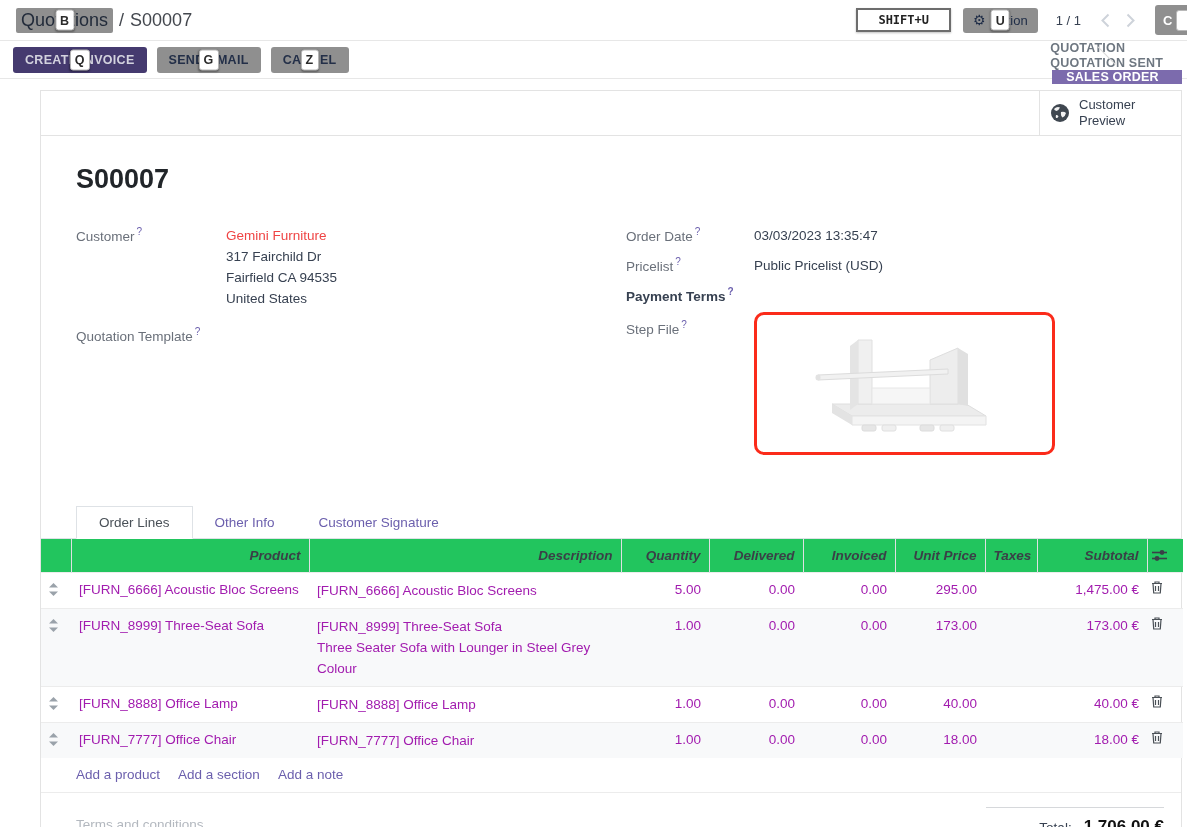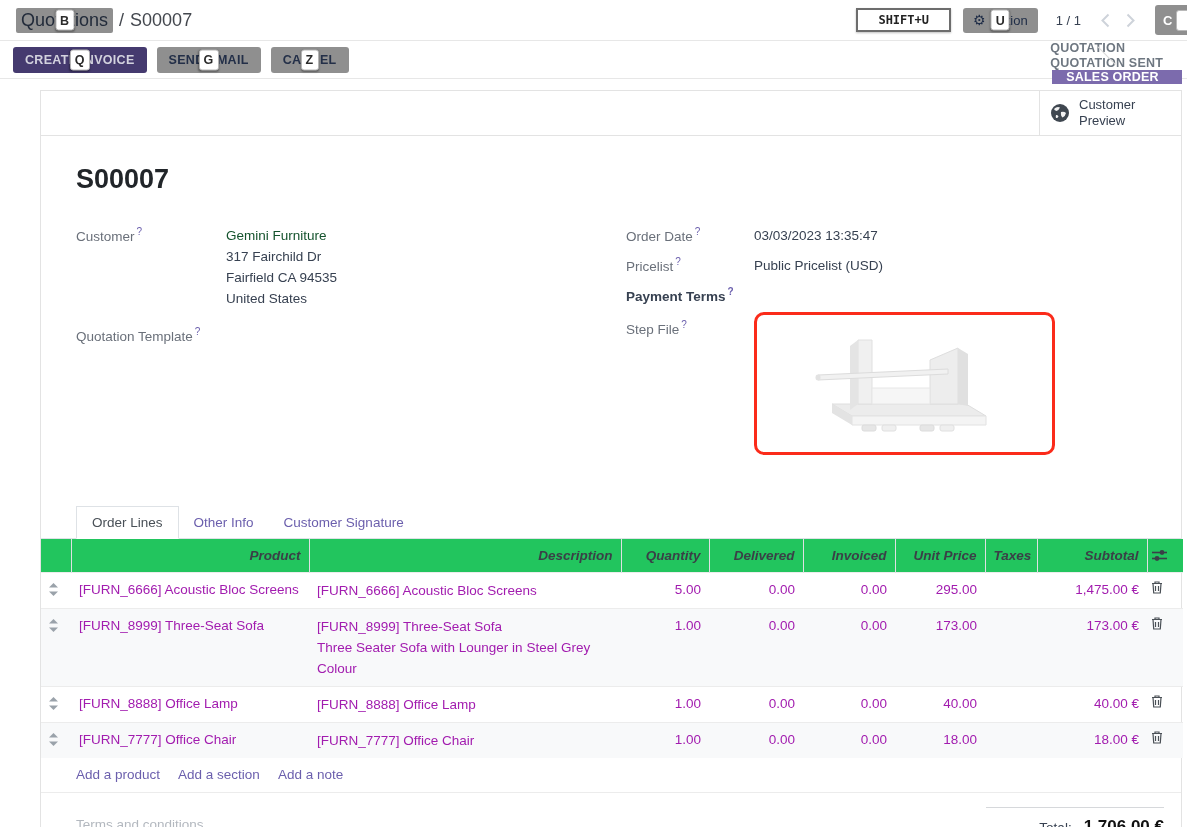--- a/index.html
+++ b/index.html
@@ -61,31 +61,31 @@
   .form-pad { padding:26px 35px 0 35px; }
   .rec-title { font-size:27px; font-weight:600; color:#212529; margin:2px 0 30px; }
 
   .fields { display:grid; grid-template-columns:1fr 1fr; column-gap:30px; }
   .frow { display:flex; margin-bottom:9px; }
   .flabel { width:150px; flex:0 0 150px; color:#6a707a; font-size:13.5px; padding-top:1px; }
   .flabel-r { width:128px; flex:0 0 128px; }
   .flabel b, .flabel.bold { color:#374151; font-weight:bold; }
   .q { color:#6b5fad; font-size:10px; vertical-align:super; margin-left:2px; }
   .fvalue { font-size:13.5px; color:#374151; line-height:21px; }
-  .link { color:#14532d; cursor:pointer; }
+  .link { color:#ef4444; cursor:pointer; }
   .qt-row { margin-top:16px; }
   .pt-row { margin-bottom:14px; }
 
   .stepfile-box { width:301px; height:143px; border:3px solid #fb2b1a; border-radius:10px;
     background:#fff; display:flex; align-items:center; justify-content:center; margin-top:-6px; }
 
   
   .tabs { display:flex; align-items:flex-end; margin-top:42px; padding-left:35px;
     border-bottom:1px solid #dee2e6; }
-  .tab { font-size:13.5px; padding:8px 15px; color:#6b5fad; cursor:pointer; }
+  .tab { font-size:13.5px; padding:8px 22px; color:#6b5fad; cursor:pointer; }
   .tab.active { background:#fff; color:#495057; border:1px solid #dee2e6; border-bottom:1px solid #fff;
     margin-bottom:-1px; }
 
   
   table.lines { width:100%; border-collapse:collapse; table-layout:fixed; font-size:13.5px; }
   .lines th { background:#22c55e; color:#3a4047; font-weight:bold; padding:9px 8px;
     border-left:1px solid #dee0e3; text-align:right; white-space:nowrap; overflow:hidden;font-style:italic; }
   .lines th:first-child { border-left:none; }
   .lines td { padding:7px 8px; border-top:1px solid #ececec; vertical-align:top;
     line-height:20px; color:#a21caf; white-space:nowrap; overflow:hidden; }

